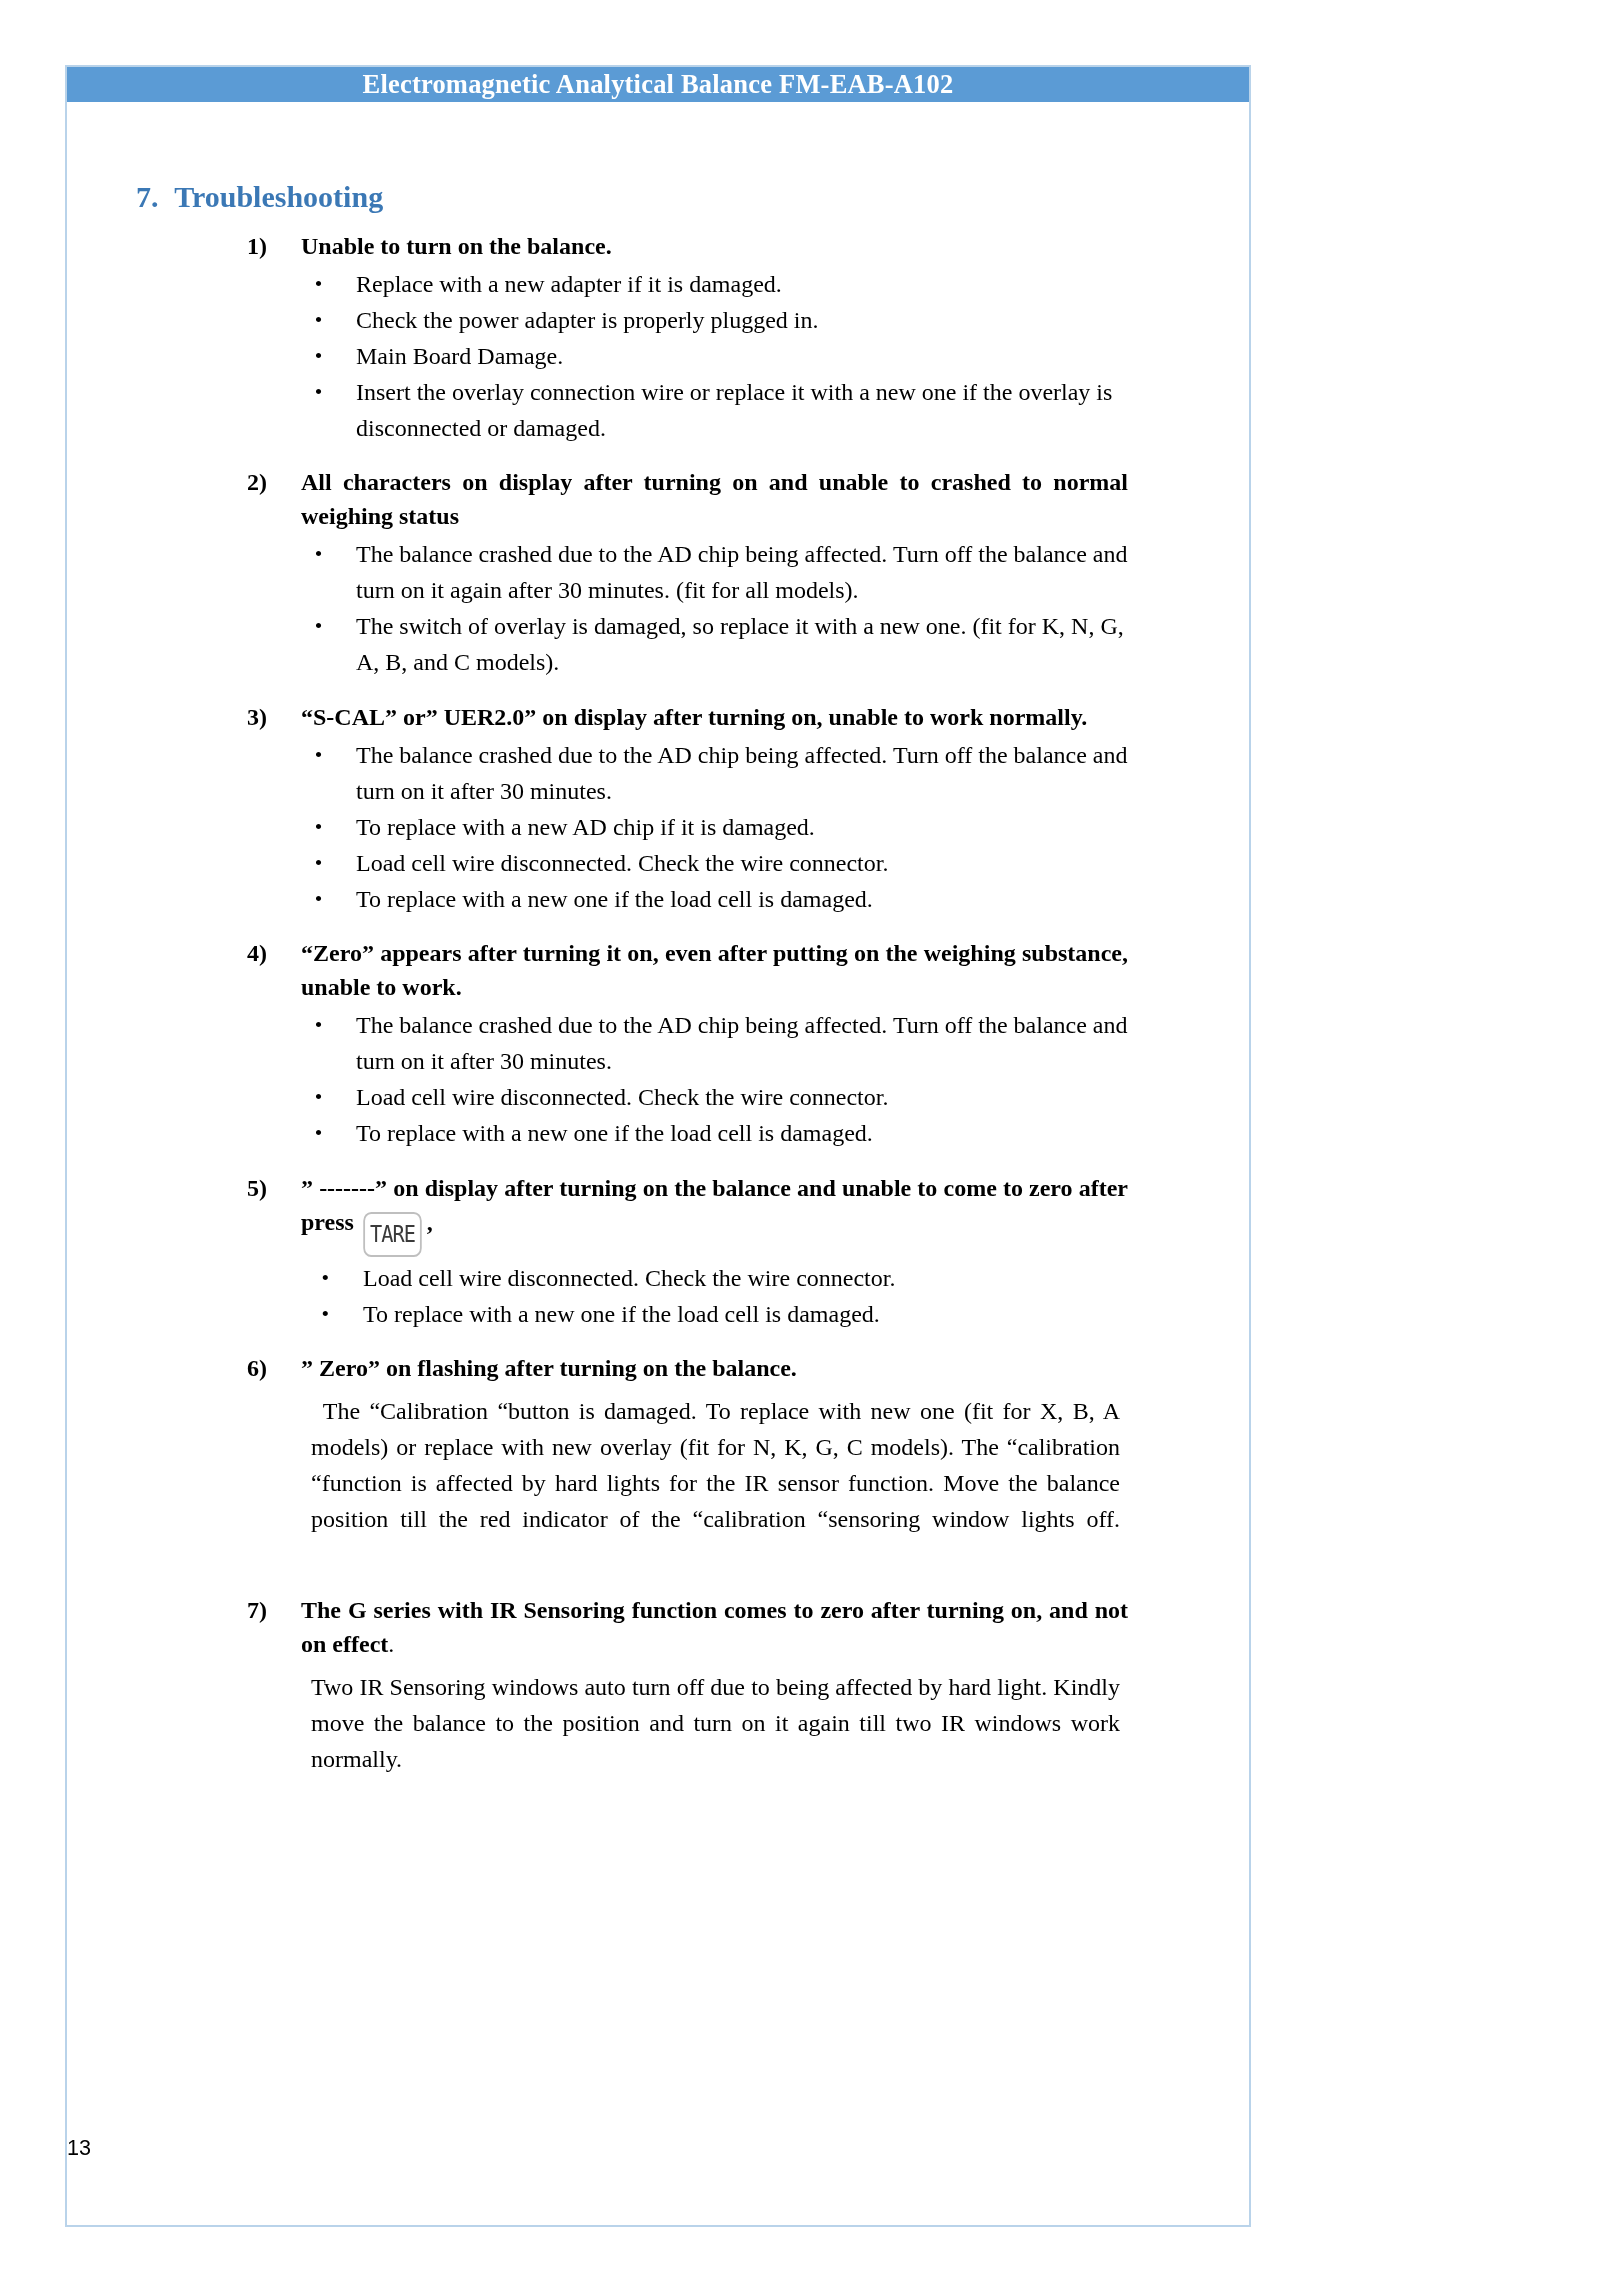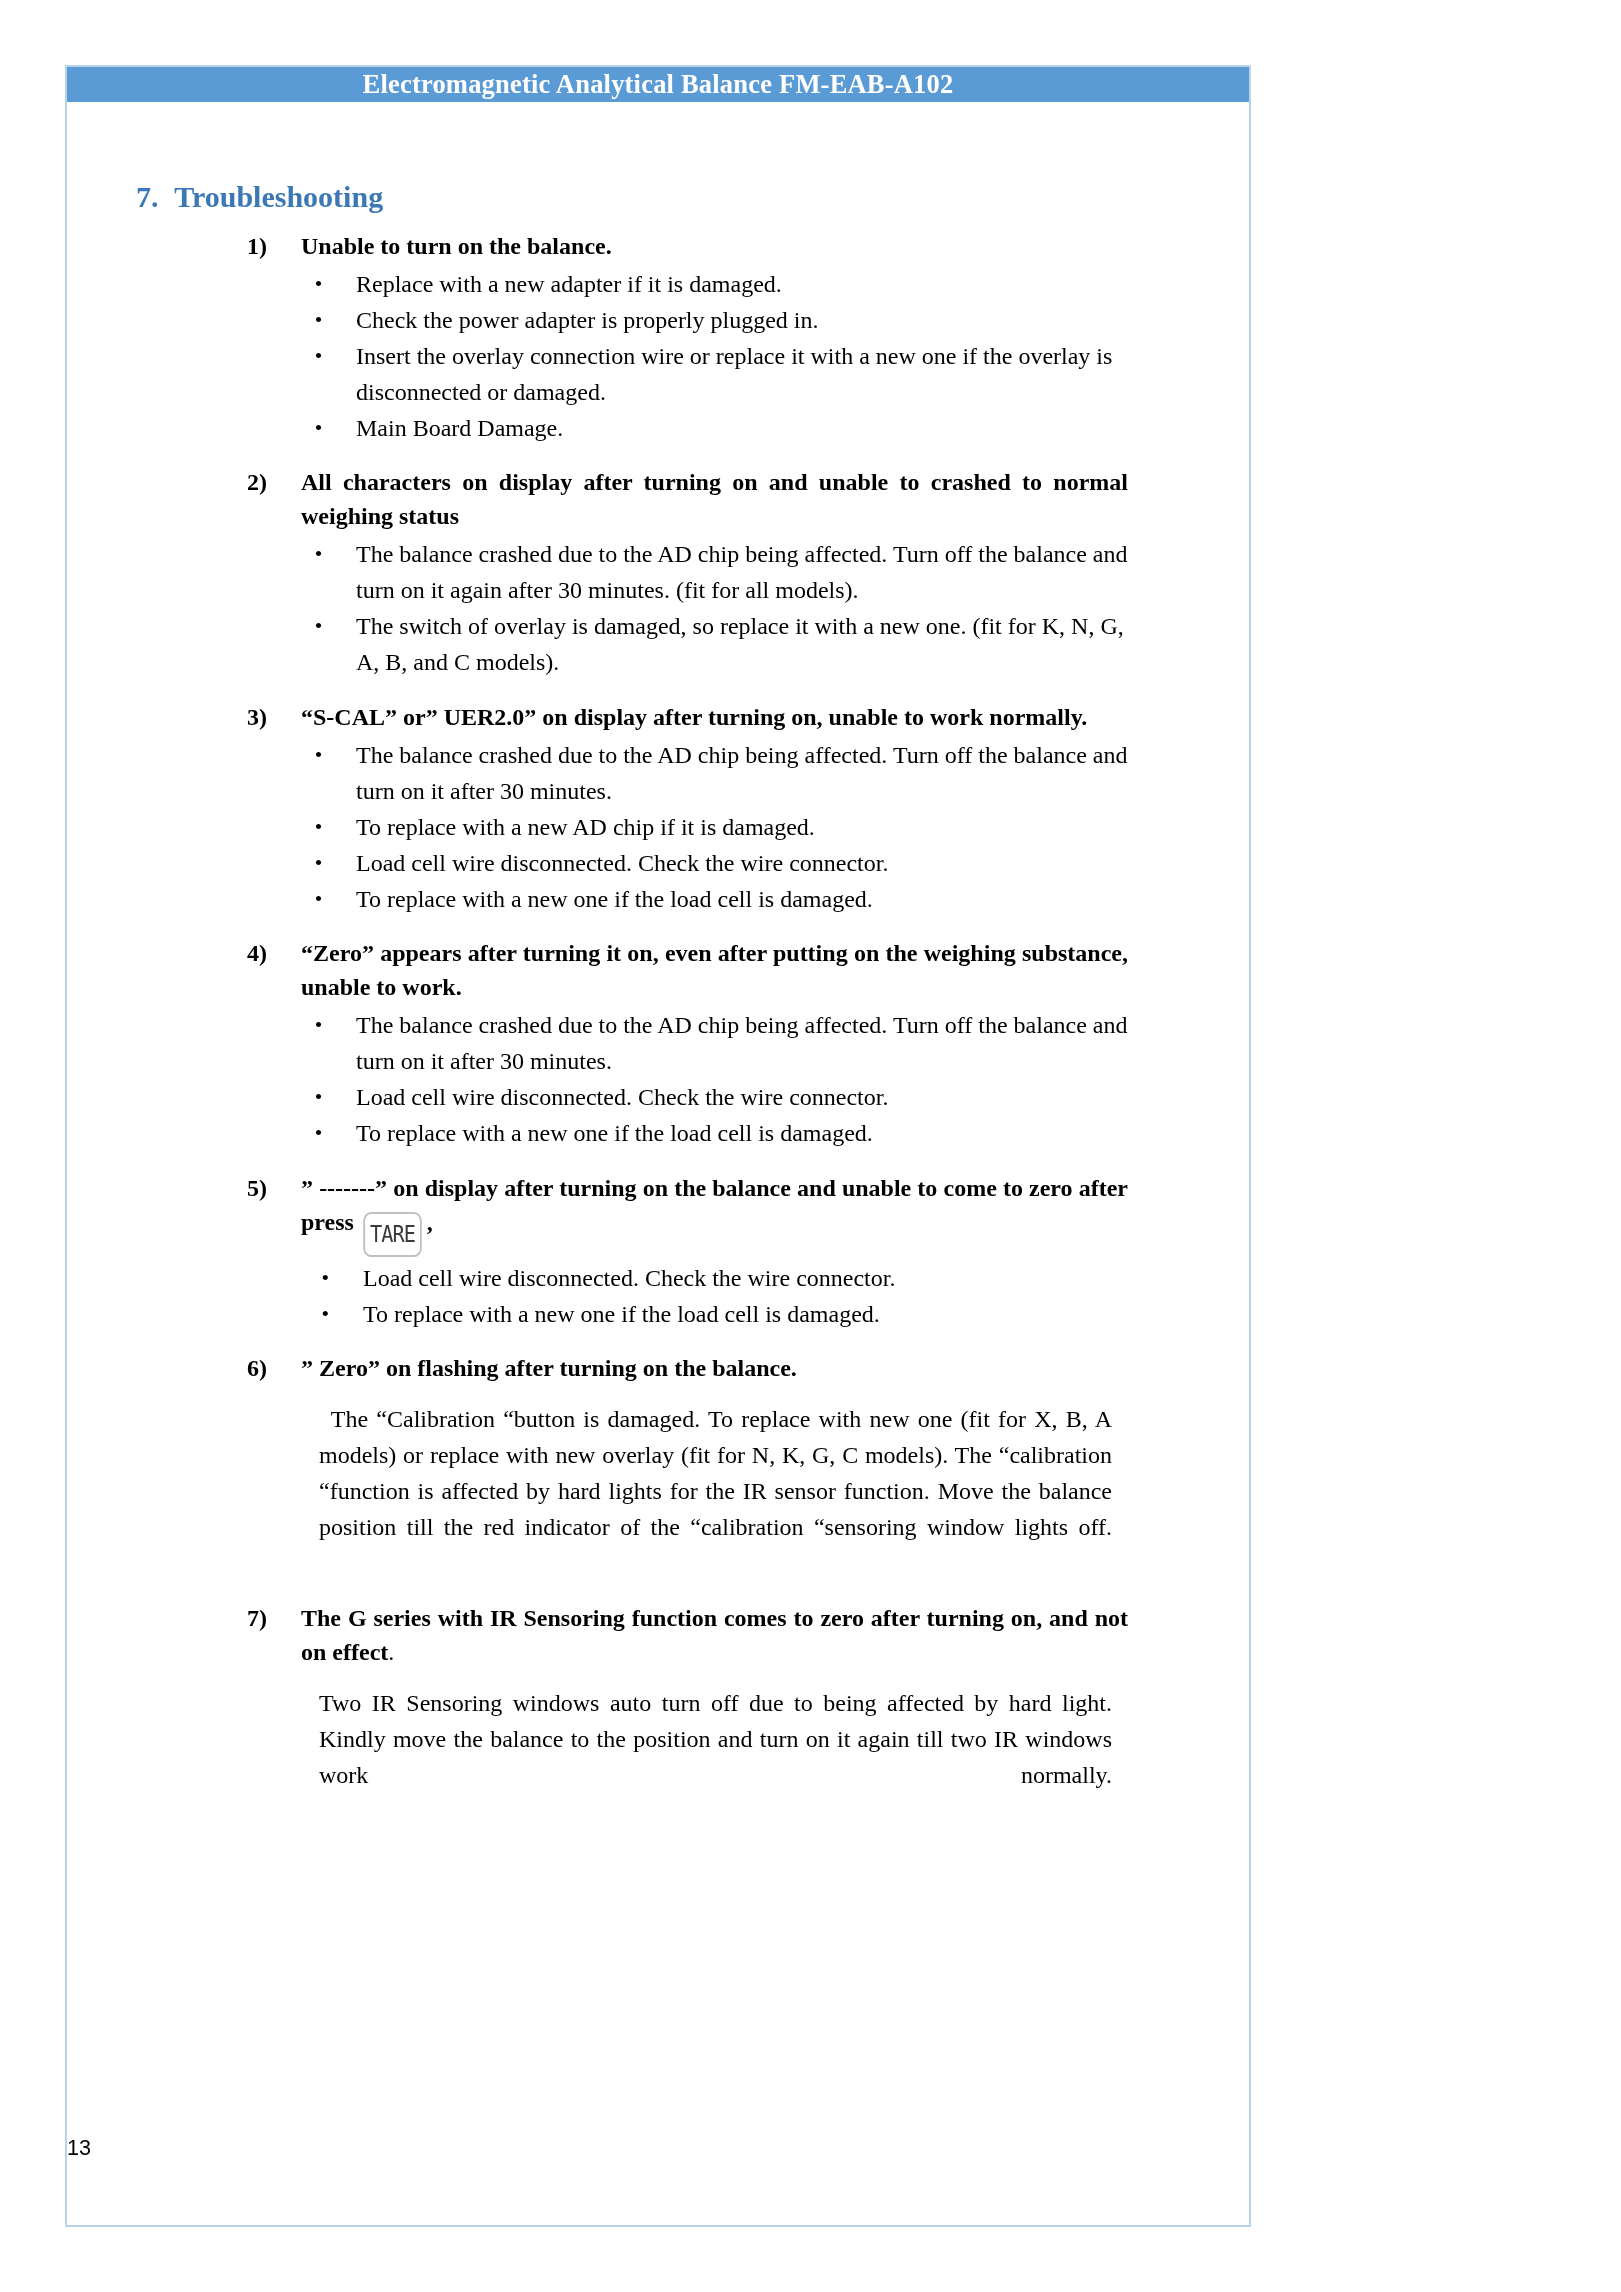--- a/index.html
+++ b/index.html
@@ -139,21 +139,21 @@
 
   
   .item-body {
     font-size: 24px;
     font-weight: normal;
     font-family: "Liberation Serif", "DejaVu Serif", serif;
     color: #000;
     line-height: 36px;
     text-align: justify;
     text-justify: inter-word;
-    margin: 16px;
+    margin: 8px;
     padding-left: 2px;
   }
   .item-body.indent-first { text-indent: 11.8px; }
   .item-body:last-child::after {
     content: "";
     display: inline-block;
     width: 100%;
   }
 
   
@@ -211,22 +211,22 @@
     </div>
 
     <div id="item-list">
 
       <div class="item">
         <div class="item-marker">1)</div>
         <p class="item-title one-line">Unable to turn on the balance.</p>
         <ul class="bullets">
           <li>Replace with a new adapter if it is damaged.</li>
           <li>Check the power adapter is properly plugged in.</li>
+          <li>Main Board Damage.</li>
           <li>Insert the overlay connection wire or replace it with a new one if the overlay is disconnected or damaged.</li>
-          <li>Main Board Damage.</li>
         </ul>
       </div>
 
       <div class="item">
         <div class="item-marker">2)</div>
         <p class="item-title">All characters on display after turning on and unable to crashed to normal weighing status</p>
         <ul class="bullets">
           <li>The balance crashed due to the AD chip being affected. Turn off the balance and turn on it again after 30 minutes. (fit for all models).</li>
           <li>The switch of overlay is damaged, so replace it with a new one. (fit for K, N, G, A, B, and C models).</li>
         </ul>

